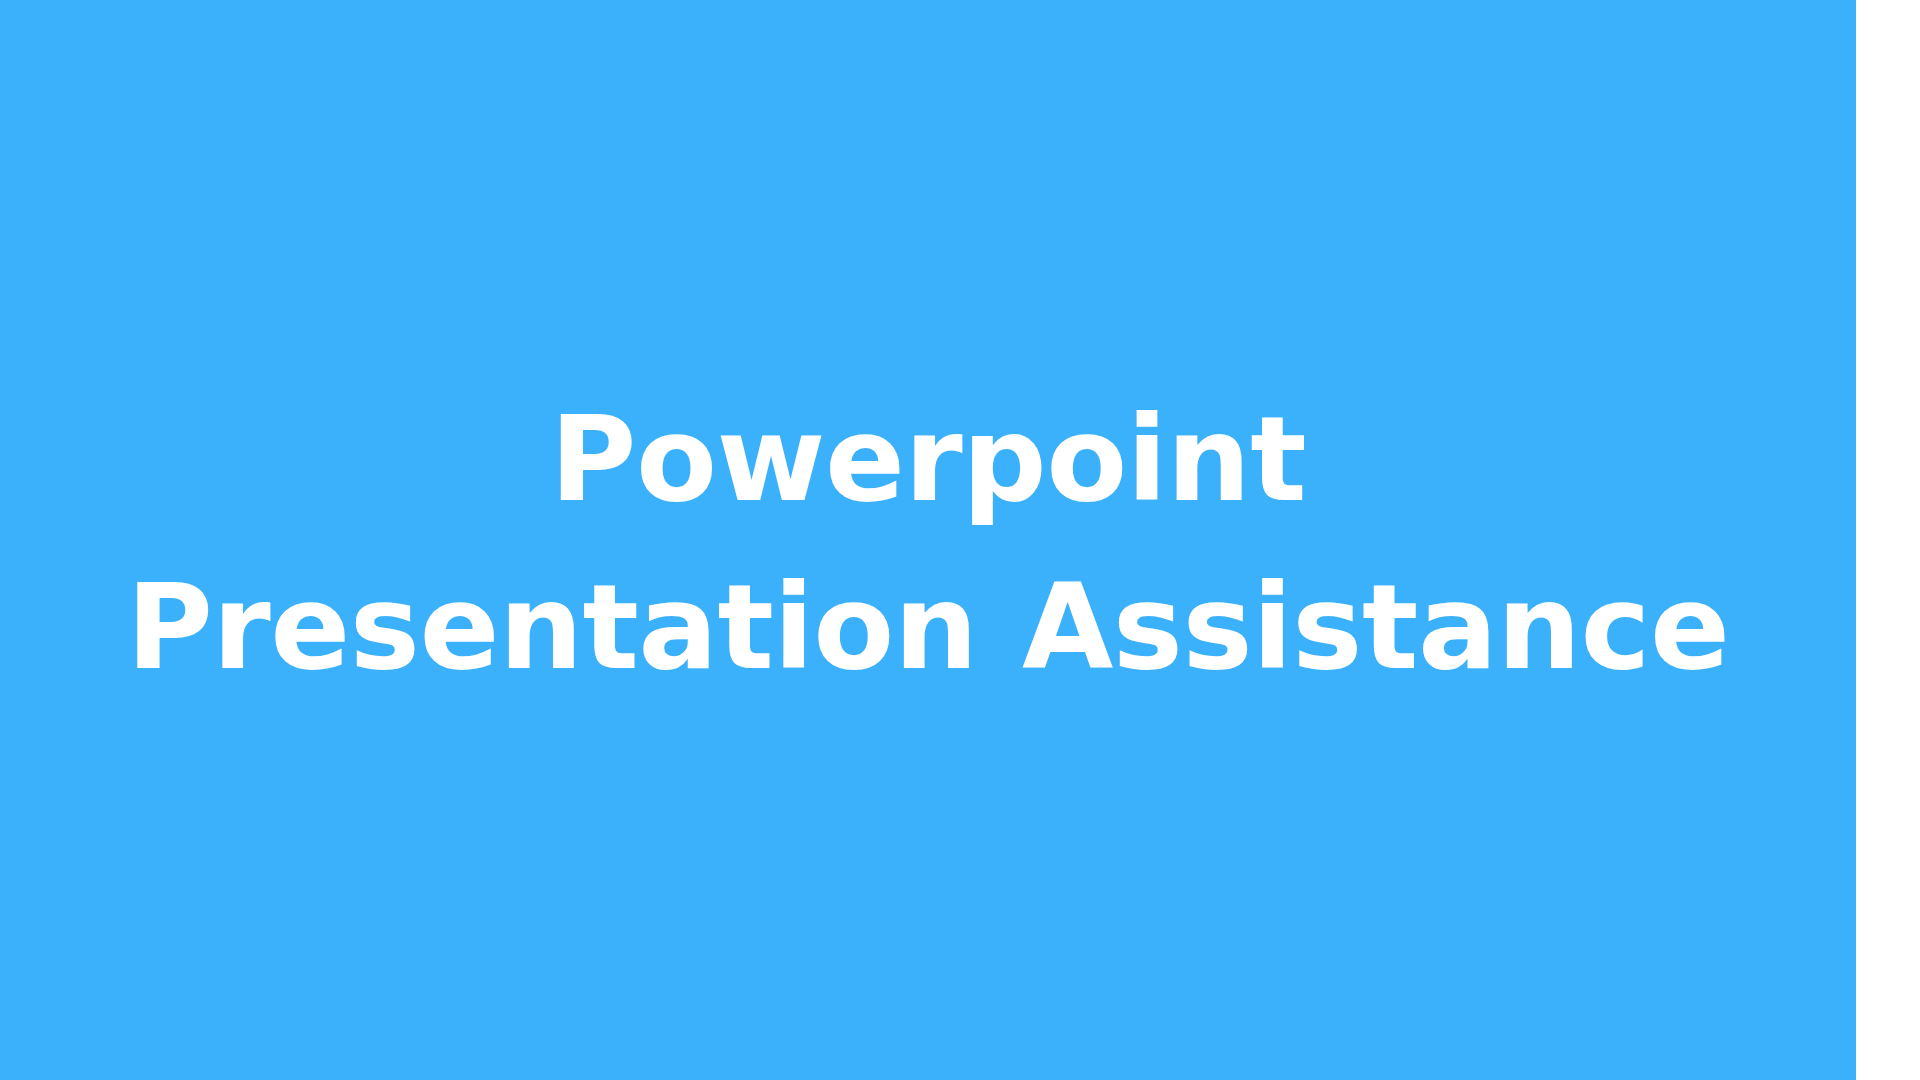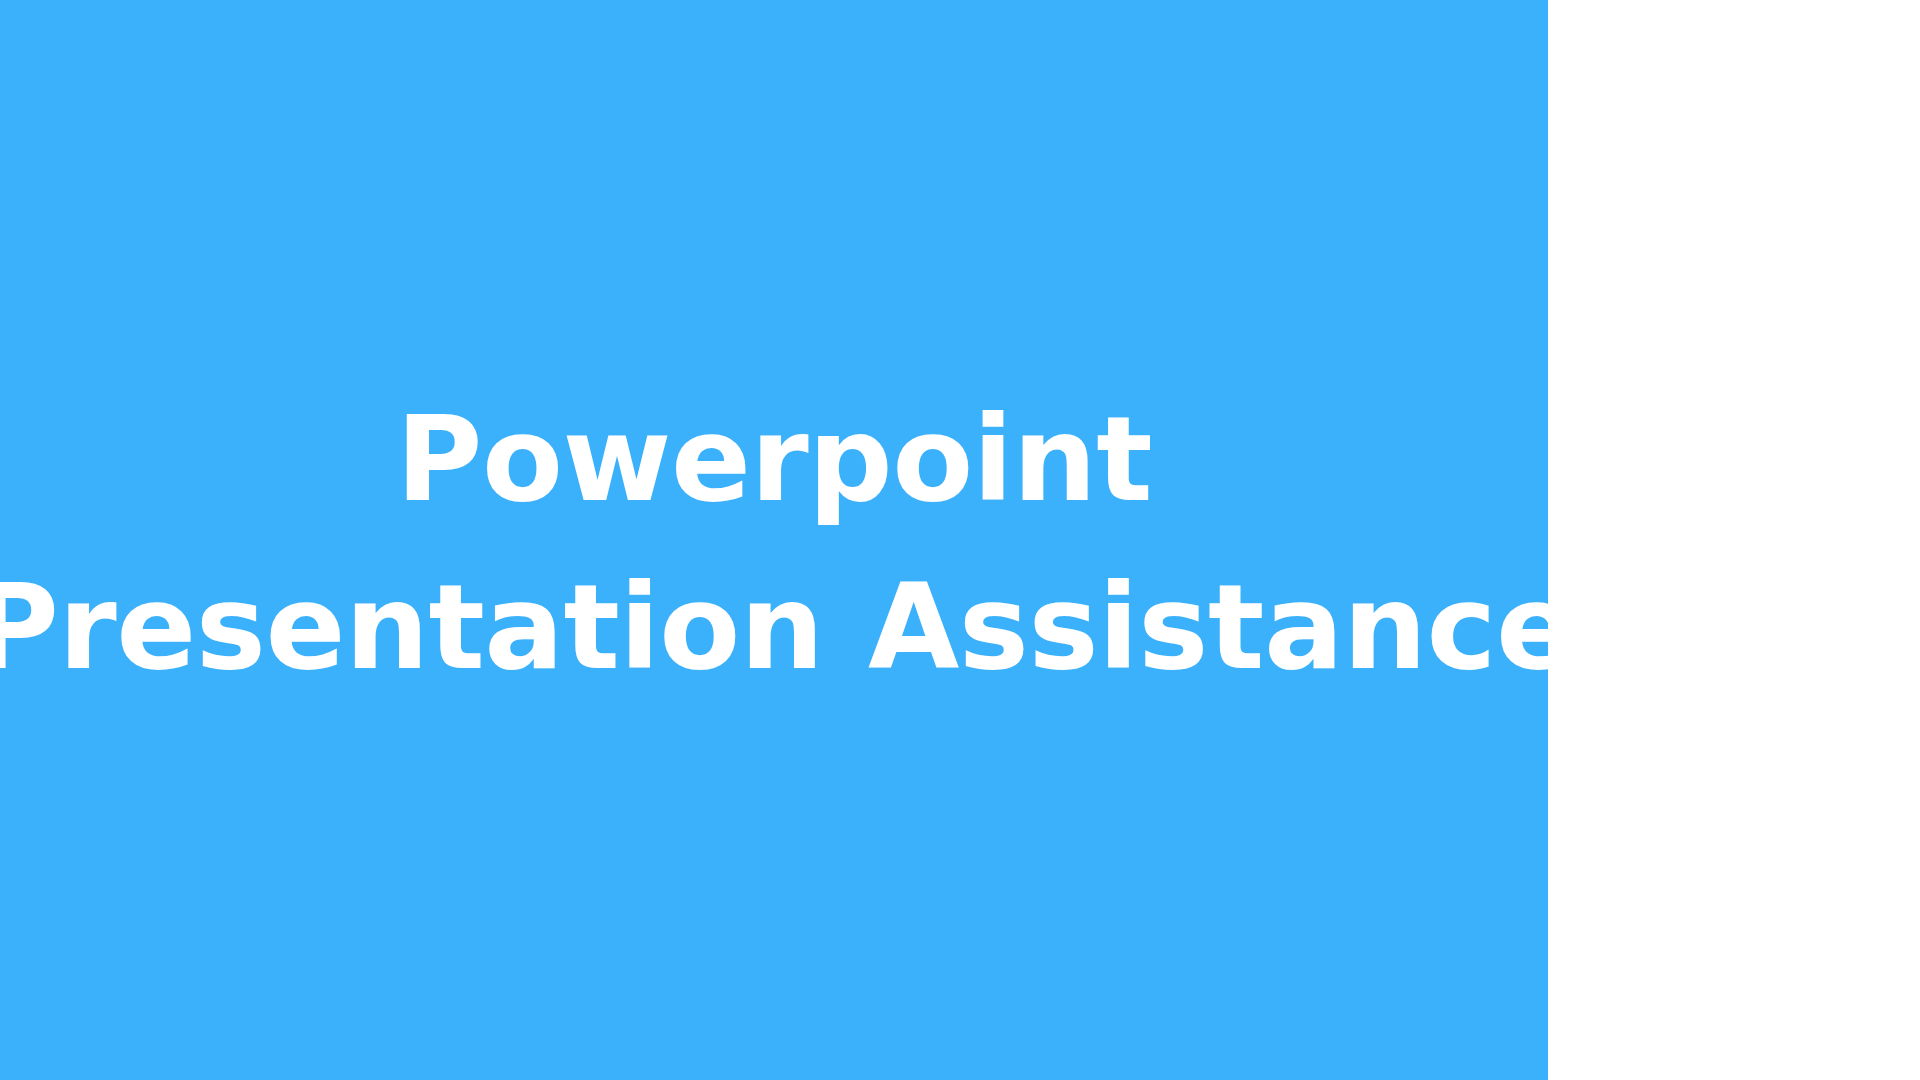--- a/index.html
+++ b/index.html
@@ -11,21 +11,21 @@
     overflow: hidden;
   }
 
   body {
     font-family: "DejaVu Sans", "Liberation Sans", sans-serif;
   }
 
   
   .slide {
     position: relative;
-    width: 1548px;
+    width: 1856px;
     height: 1080px;
     background-color: #3bb0fb;
     display: flex;
     align-items: center;
     justify-content: center;
     box-sizing: border-box;
   }
 
   
   .title-block {

